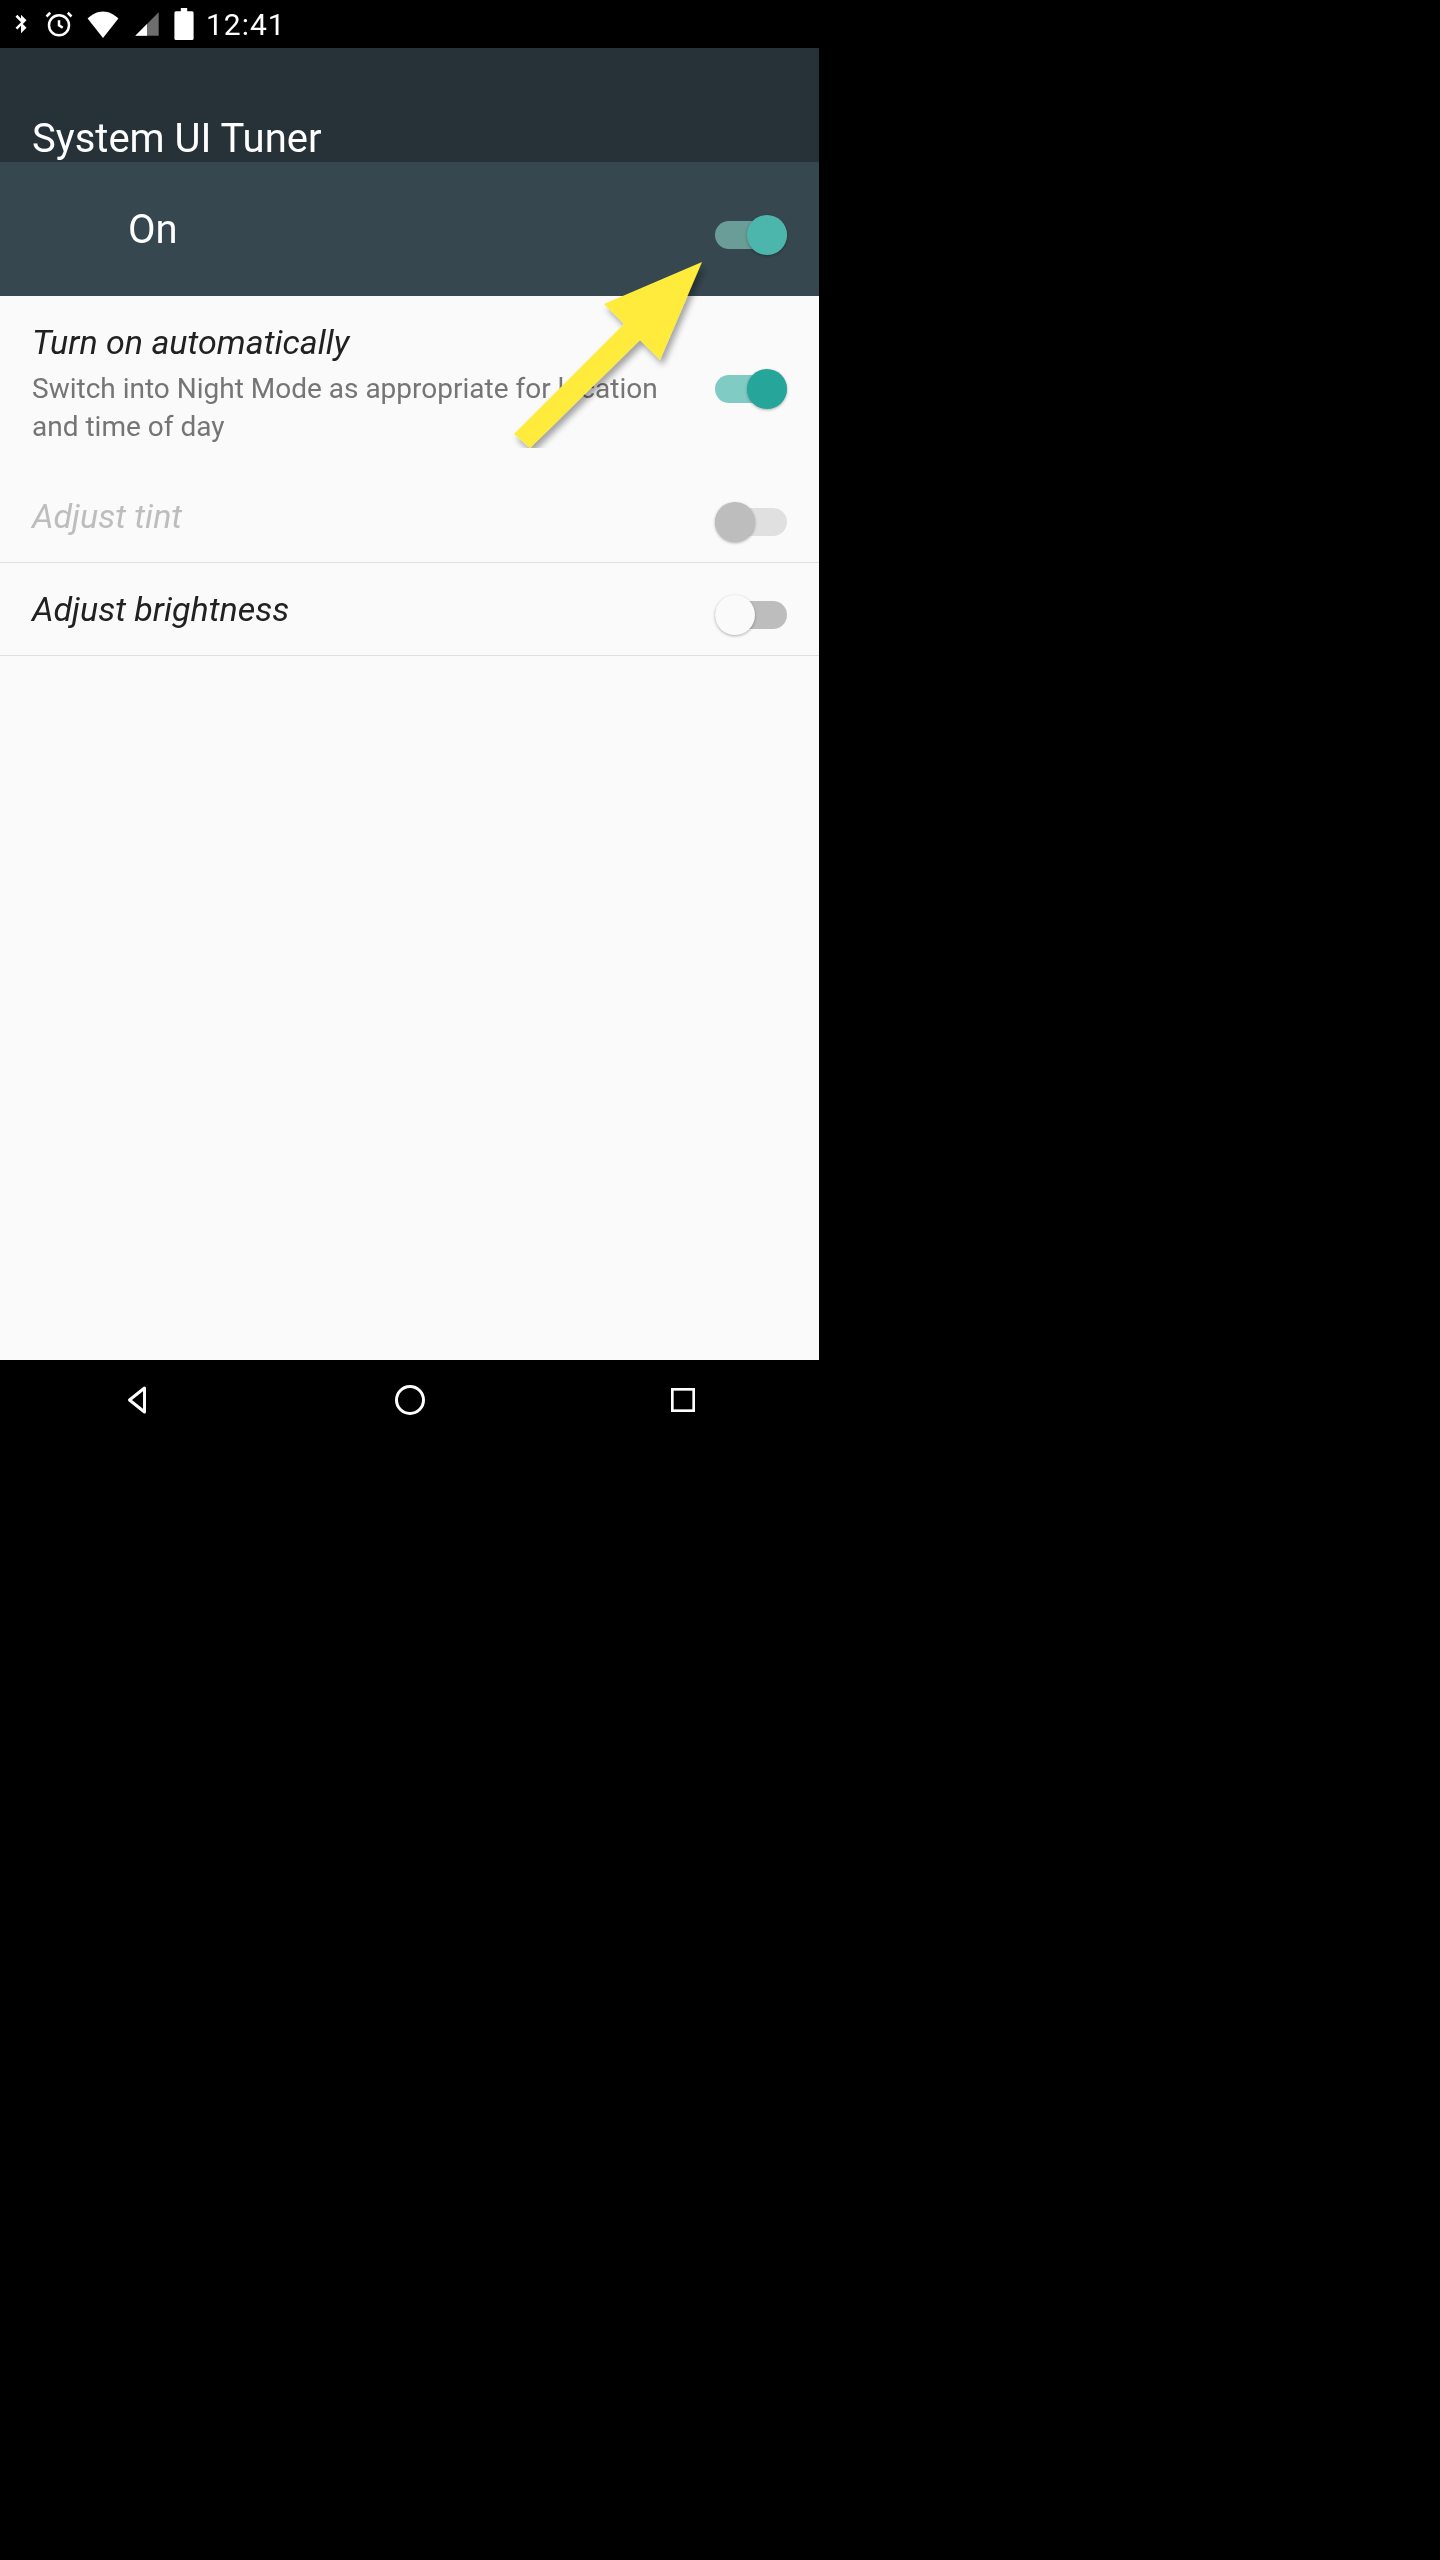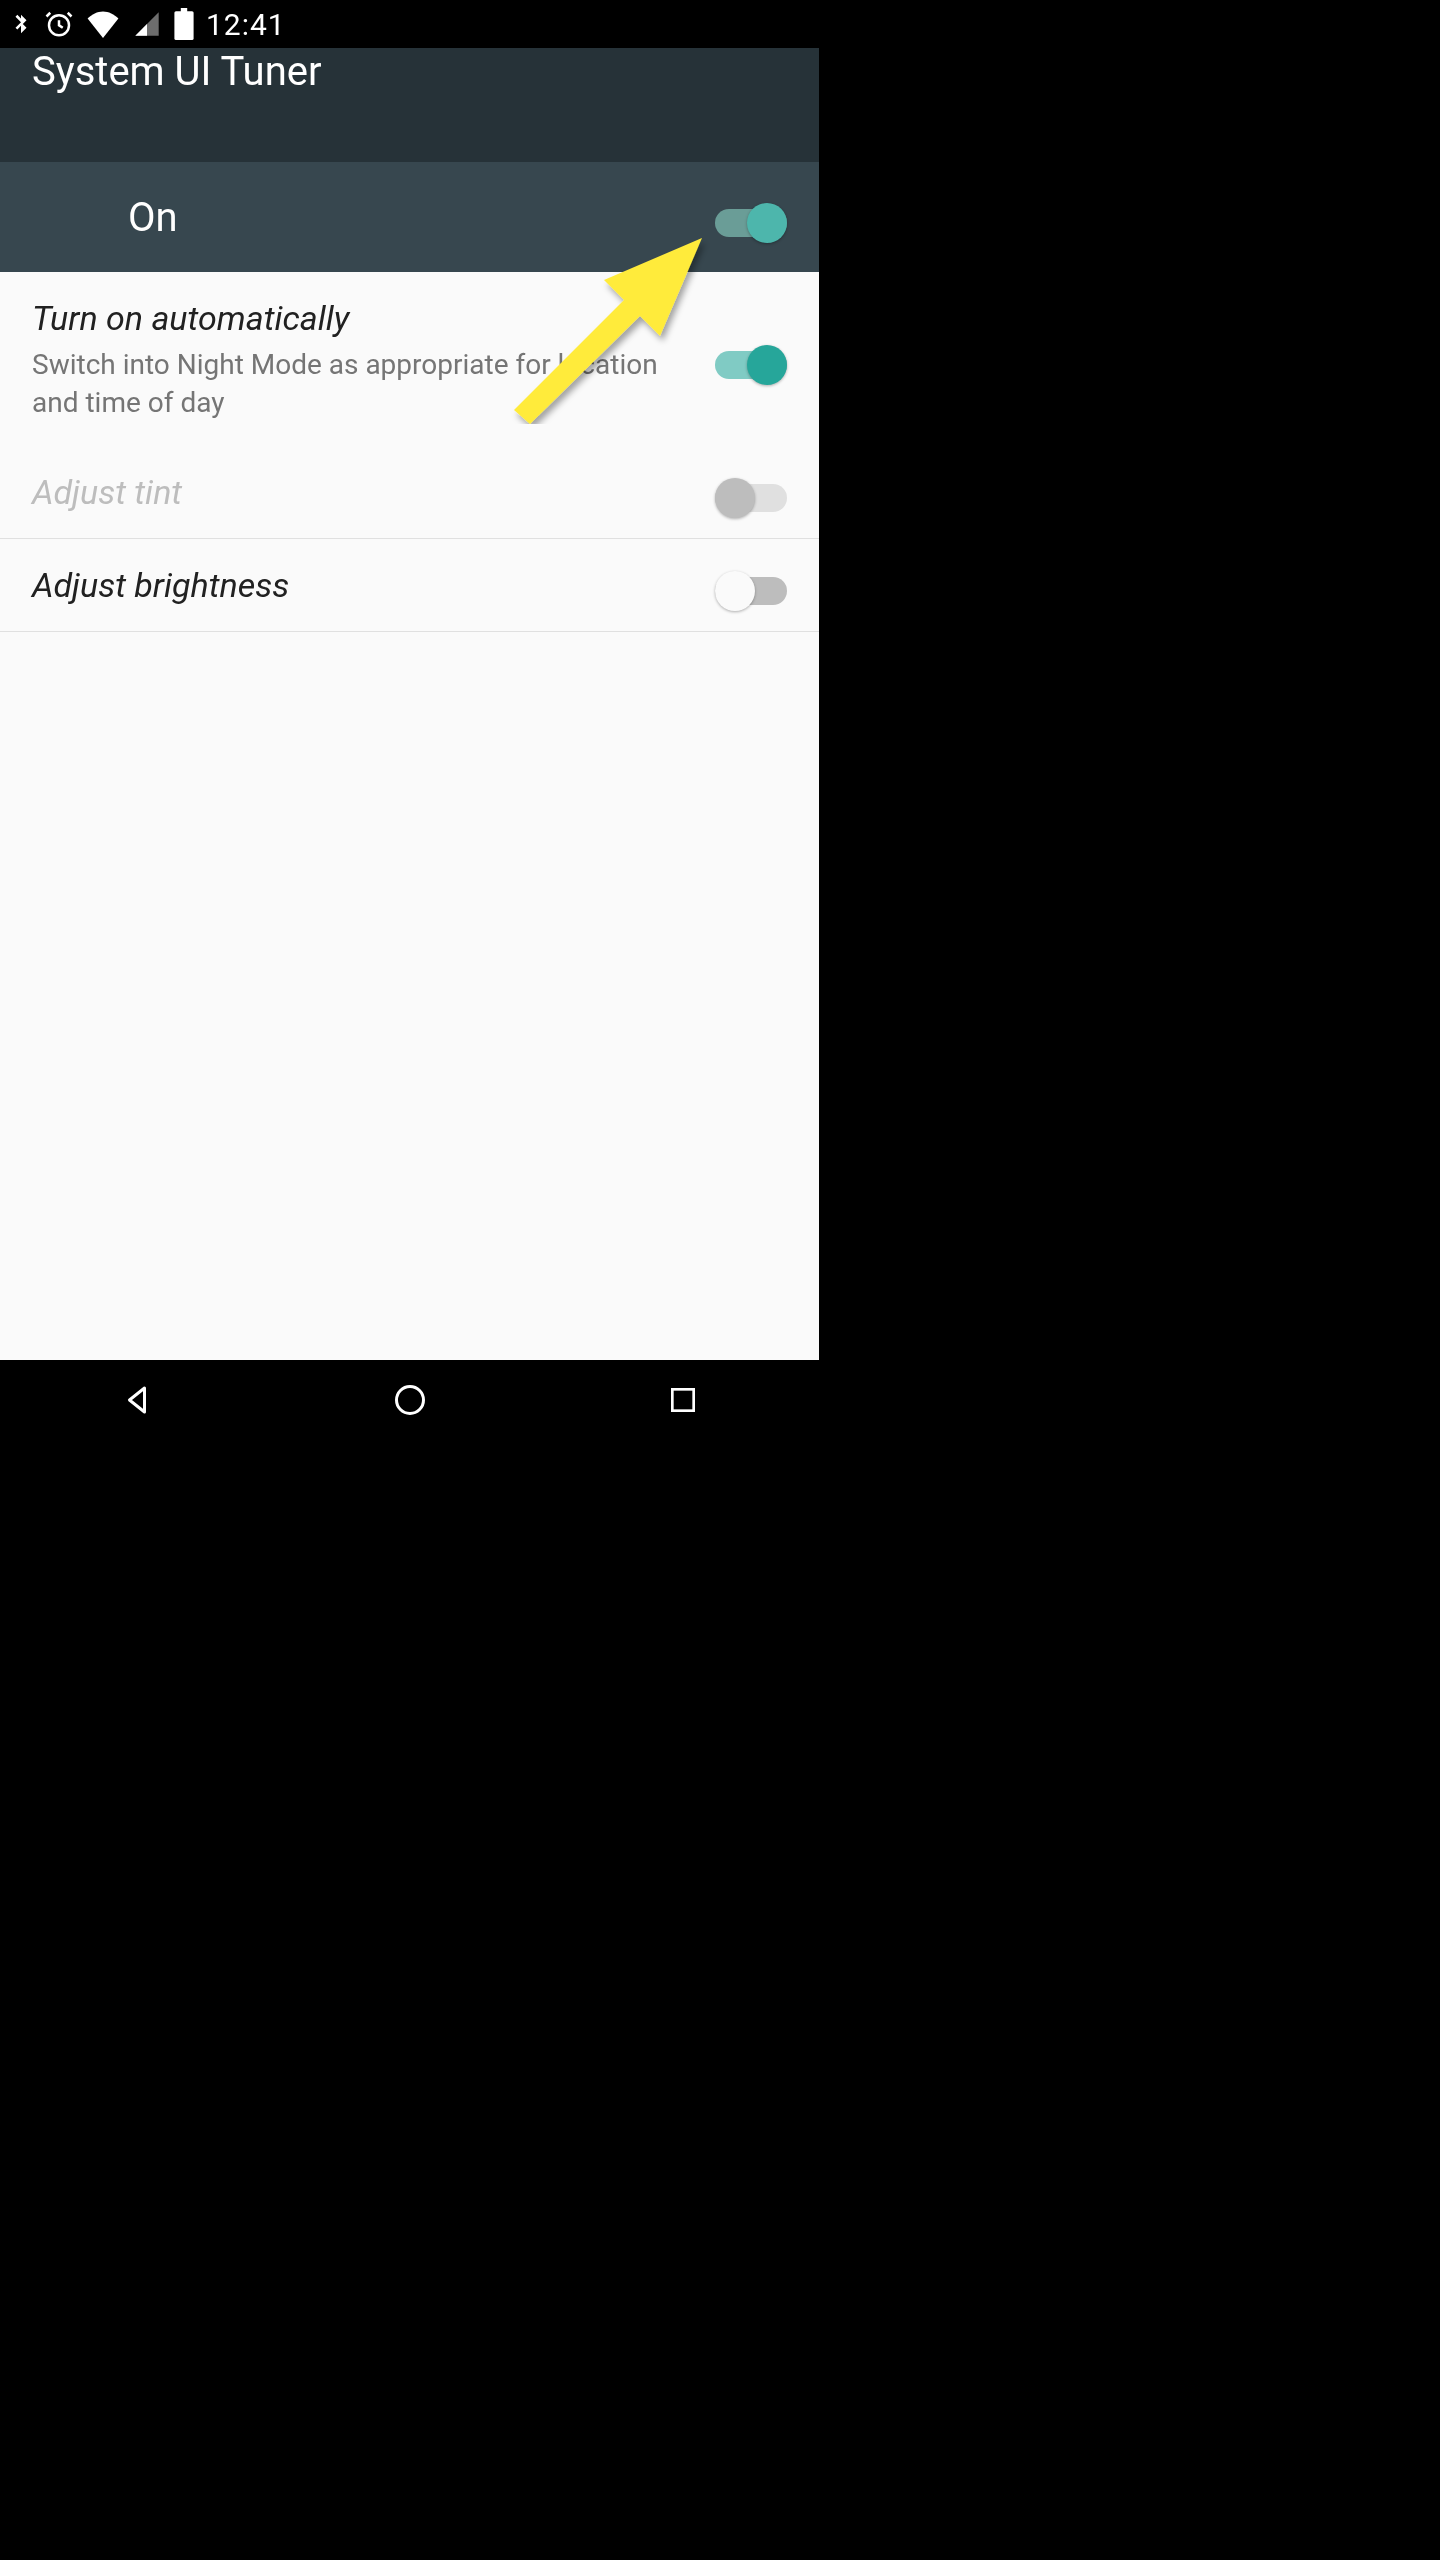--- a/index.html
+++ b/index.html
@@ -5,25 +5,25 @@
   * { margin: 0; padding: 0; box-sizing: border-box; }
   html, body { width: 819px; height: 1440px; background: #000; font-family: Roboto, "Helvetica Neue", Arial, sans-serif; }
   .screen { width: 819px; height: 1440px; display: flex; flex-direction: column; background: #fafafa; }
 
   
   .status-bar { height: 48px; background: #000; display: flex; align-items: center; justify-content: flex-start; padding: 0 10px; gap: 12px; }
   .status-bar .ic { color: #fff; display: inline-flex; align-items: center; }
   .status-bar .clock { color: #fff; font-size: 30px; font-weight: 400; letter-spacing: 1px; }
 
   
-  .app-bar { height: 114px; background: #263238; display: flex; align-items: flex-start; padding: 0 32px; }
+  .app-bar { height: 114px; background: #263238; display: flex; align-items: flex-end; padding: 0 32px; }
   .app-bar-title { color: #fff; font-size: 40px; font-weight: 400; }
 
   
-  .main-toggle-row { height: 110px; background: #37474f; display: flex; align-items: center; justify-content: space-between; padding: 0 32px 0 128px; }
+  .main-toggle-row { height: 134px; background: #37474f; display: flex; align-items: center; justify-content: space-between; padding: 0 32px 0 128px; }
   .main-toggle-label { color: #fff; font-size: 40px; }
 
   
   .content { flex: 1; background: #fafafa; position: relative; }
 
   .setting-row { display: flex; align-items: center; justify-content: space-between; padding: 24px 32px; }
   .setting-text { flex: 1; padding-right: 24px; }
   .setting-title { font-size: 34px; color: #212121; line-height: 1.3; font-style: italic; }
   .setting-sub { font-size: 28px; color: #757575; line-height: 1.35; margin-top: 6px; }
 

